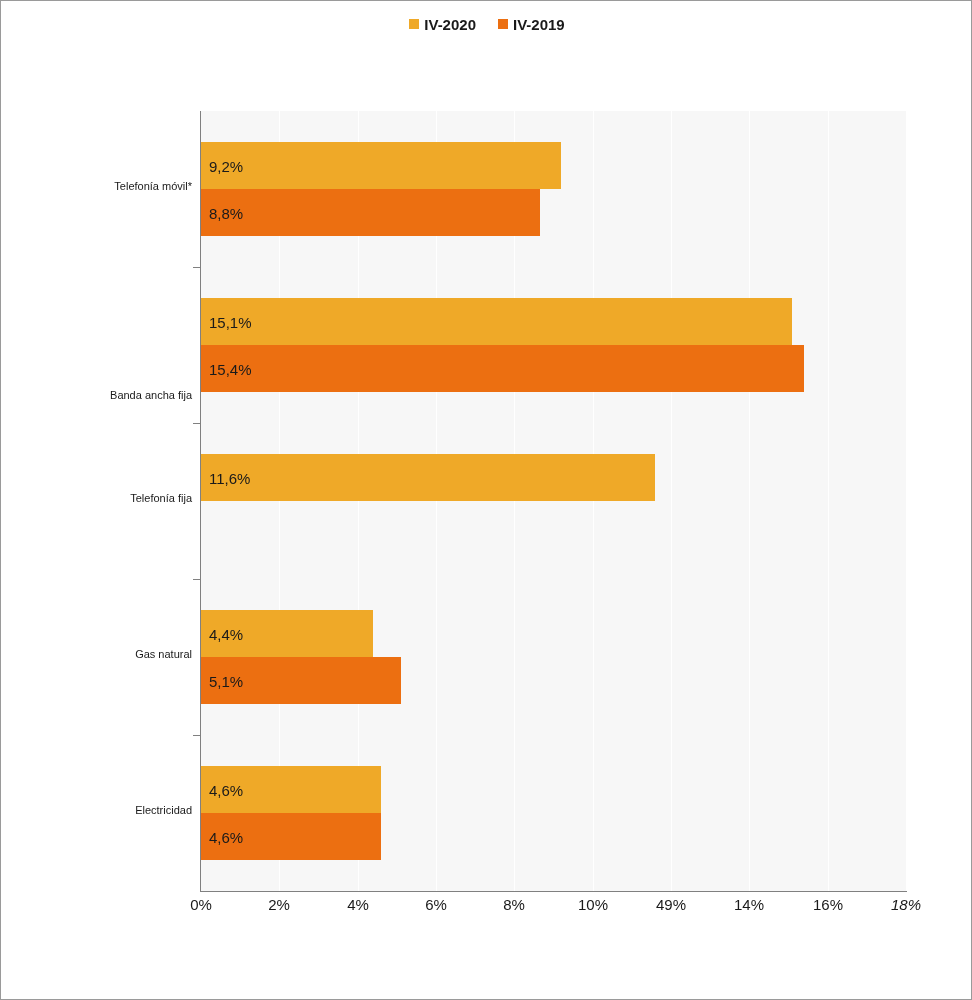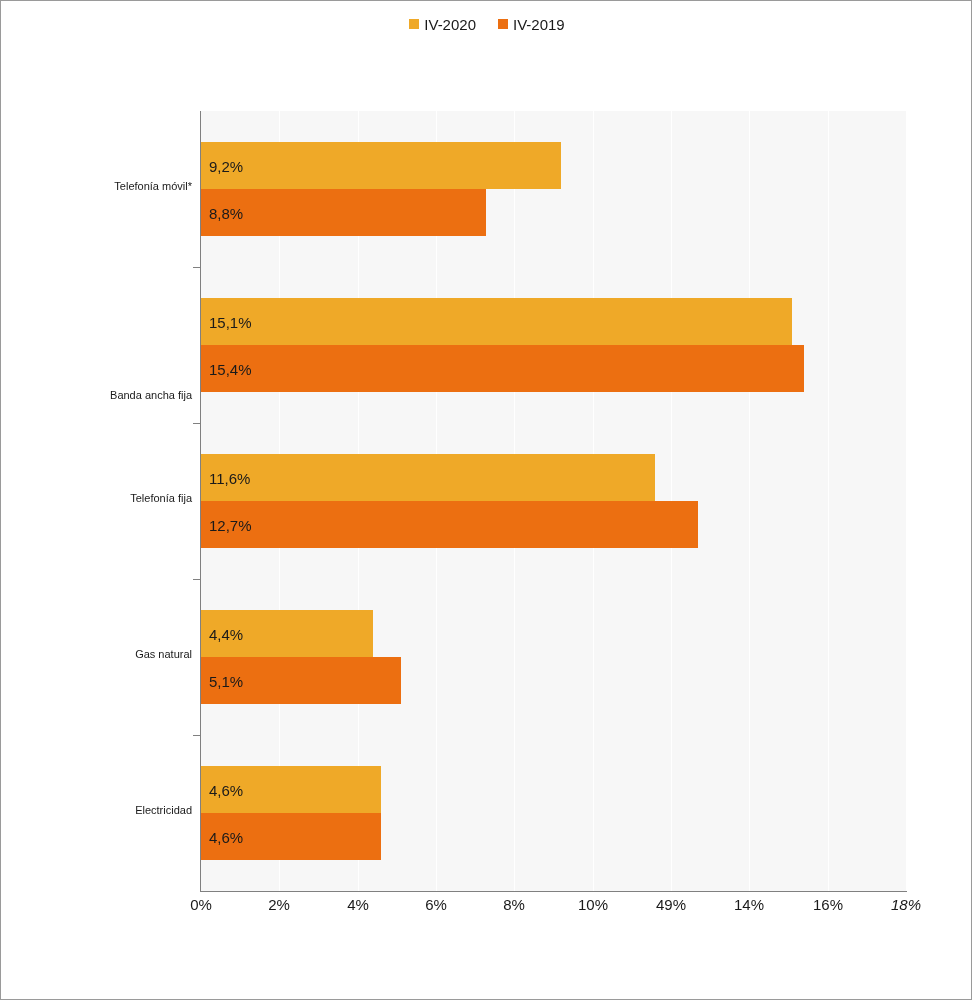--- a/index.html
+++ b/index.html
@@ -29,20 +29,21 @@
     height: 22px;
     display: flex;
     justify-content: center;
     align-items: center;
     gap: 22px;
   }
   .legend-entry {
     display: flex;
     align-items: center;
     gap: 5px;
+    font-weight: bold;
   }
   .legend-swatch {
     width: 10px;
     height: 10px;
     display: block;
   }
   .legend-label {
     font-size: 15px;
     color: #1a1a1a;
     line-height: 1;
@@ -171,34 +172,31 @@
       <div class="gridline" style="left: 235px;"></div>
       <div class="gridline" style="left: 313px;"></div>
       <div class="gridline" style="left: 392px;"></div>
       <div class="gridline" style="left: 470px;"></div>
       <div class="gridline" style="left: 548px;"></div>
       <div class="gridline" style="left: 627px;"></div>
       <div class="gridline" style="left: 705px;"></div>
       <div class="bar" style="left: 0px; top: 31px; width: 360px; background: rgb(239, 169, 40);">
         <span class="bar-label">9,2%</span>
       </div>
-      <div class="bar" style="left: 0px; top: 78px; width: 285px; background: rgb(236, 111, 17);">
+      <div class="bar" style="left: 0px; top: 78px; width: 339px; background: rgb(236, 111, 17);">
         <span class="bar-label">8,8%</span>
       </div>
       <div class="bar" style="left: 0px; top: 187px; width: 591px; background: rgb(239, 169, 40);">
         <span class="bar-label">15,1%</span>
       </div>
       <div class="bar" style="left: 0px; top: 234px; width: 603px; background: rgb(236, 111, 17);">
         <span class="bar-label">15,4%</span>
       </div>
       <div class="bar" style="left: 0px; top: 343px; width: 454px; background: rgb(239, 169, 40);">
         <span class="bar-label">11,6%</span>
-      </div>
-      <div class="bar" style="left: 0px; top: 390px; width: 497px; background: rgb(236, 111, 17);">
-        <span class="bar-label">12,7%</span>
       </div>
       <div class="bar" style="left: 0px; top: 499px; width: 172px; background: rgb(239, 169, 40);">
         <span class="bar-label">4,4%</span>
       </div>
       <div class="bar" style="left: 0px; top: 546px; width: 200px; background: rgb(236, 111, 17);">
         <span class="bar-label">5,1%</span>
       </div>
       <div class="bar" style="left: 0px; top: 655px; width: 180px; background: rgb(239, 169, 40);">
         <span class="bar-label">4,6%</span>
       </div>

